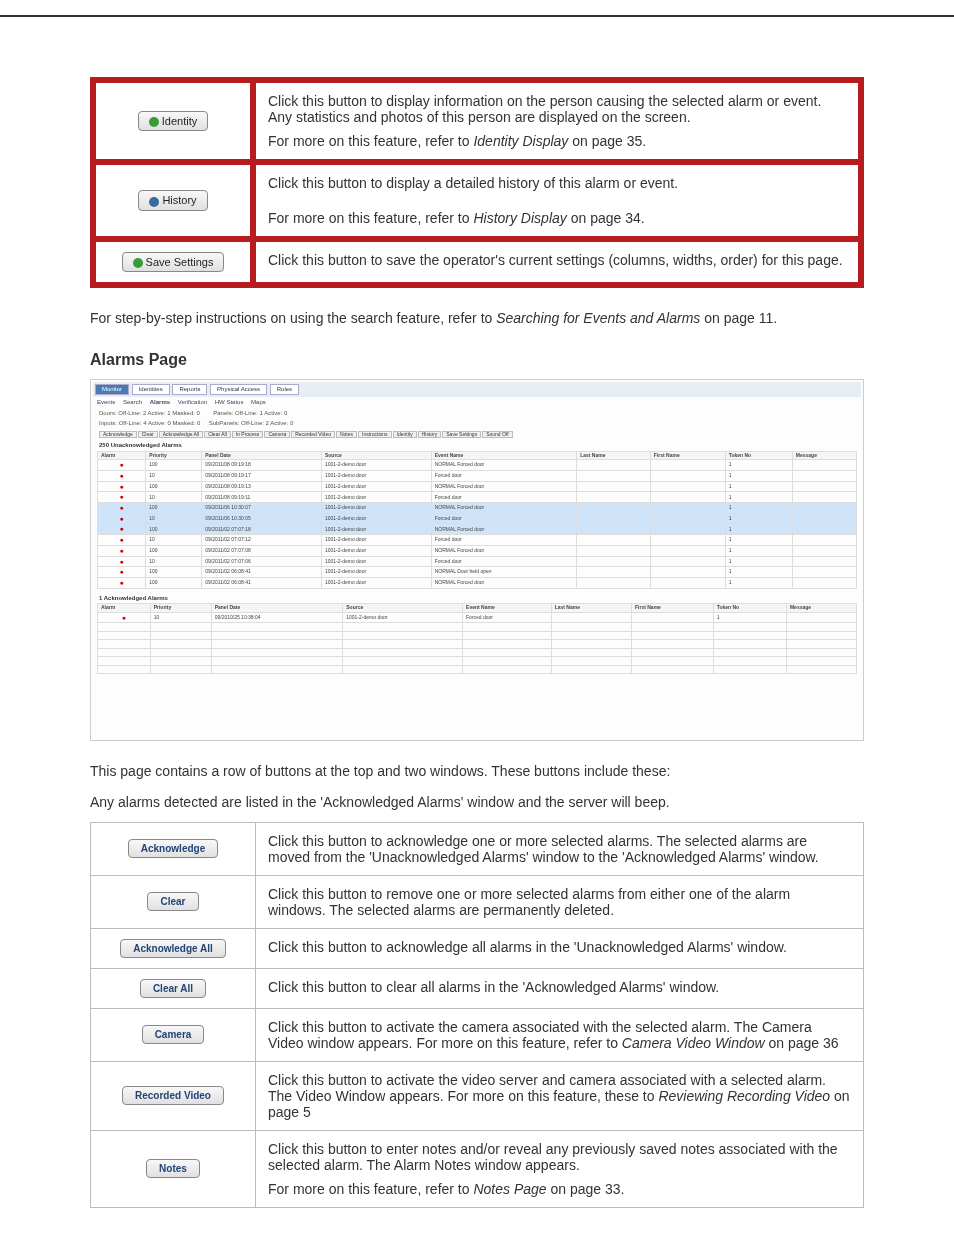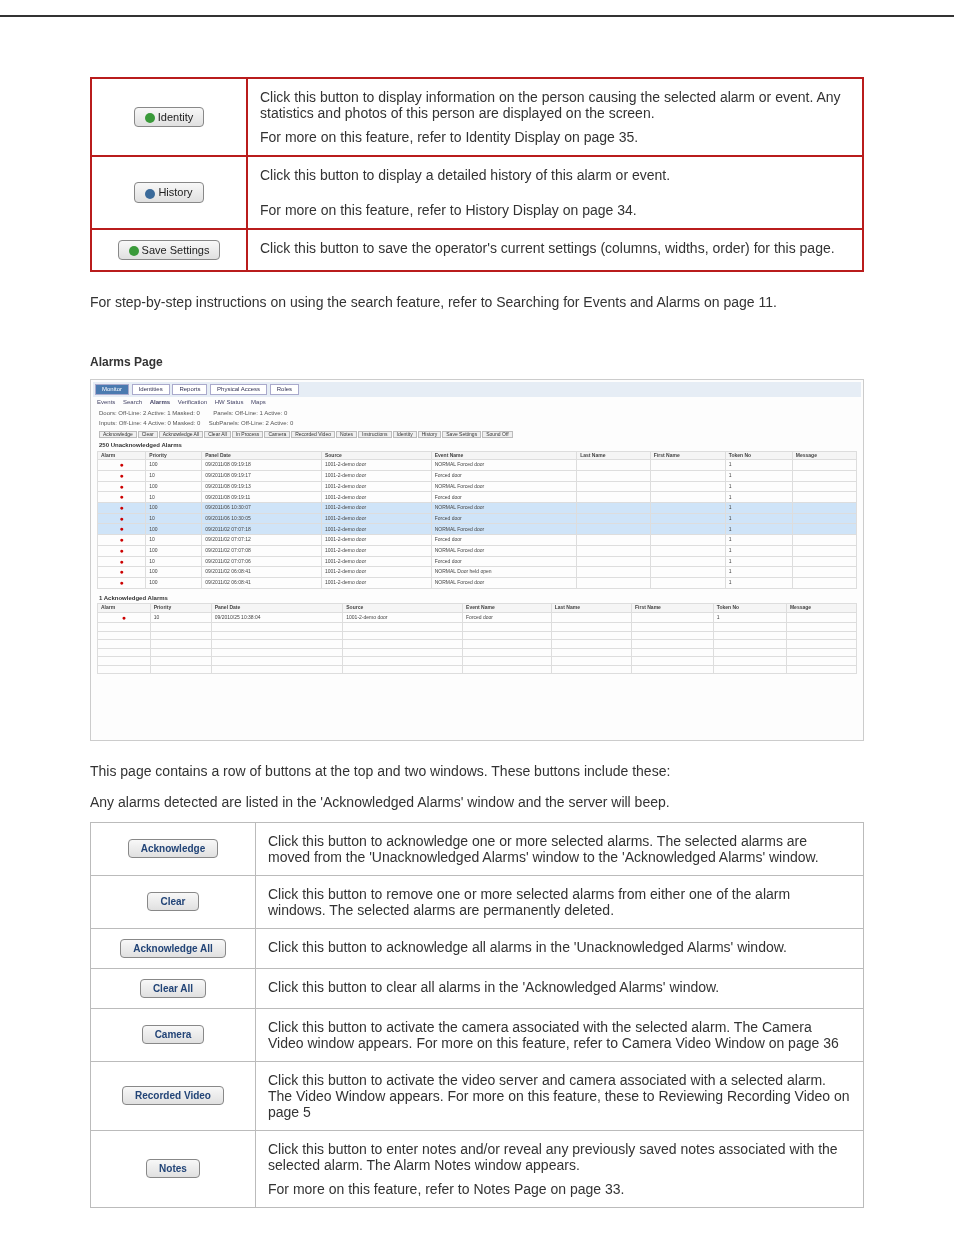--- a/index.html
+++ b/index.html
@@ -17,21 +17,21 @@
     box-sizing: border-box;
     border-top: 2px solid #333;
     margin-top: 15px;
   }
   .feature-table {
     width: 100%;
     border-collapse: collapse;
     margin-bottom: 20px;
   }
   .feature-table td {
-    border: 2px solid #b91c1c;
+    border: 6px solid #b91c1c;
     padding: 10px 12px;
     vertical-align: top;
   }
   .feature-table td.btncell {
     width: 130px;
     text-align: center;
     vertical-align: middle;
   }
   .ui-btn {
     display: inline-block;
@@ -47,24 +47,24 @@
     display: inline-block;
     width: 10px;
     height: 10px;
     border-radius: 50%;
     margin-right: 3px;
     vertical-align: middle;
   }
   .ico-green { background: #3a9a3a; }
   .ico-blue { background: #3a6a9a; }
   p { line-height: 1.45; margin: 10px 0; }
-  .em { }
+  .em { font-style: italic; }
   h2 {
-    font-size: 12px;
-    margin-top: 43px;
+    font-size: 16px;
+    margin-top: 23px;
     margin-bottom: 10px;
   }
   .screenshot {
     border: 1px solid #ccc;
     background: #fdfdfd;
     font-size: 6px;
     line-height: 1.1;
     margin: 10px 0 20px 0;
     padding: 2px;
   }

